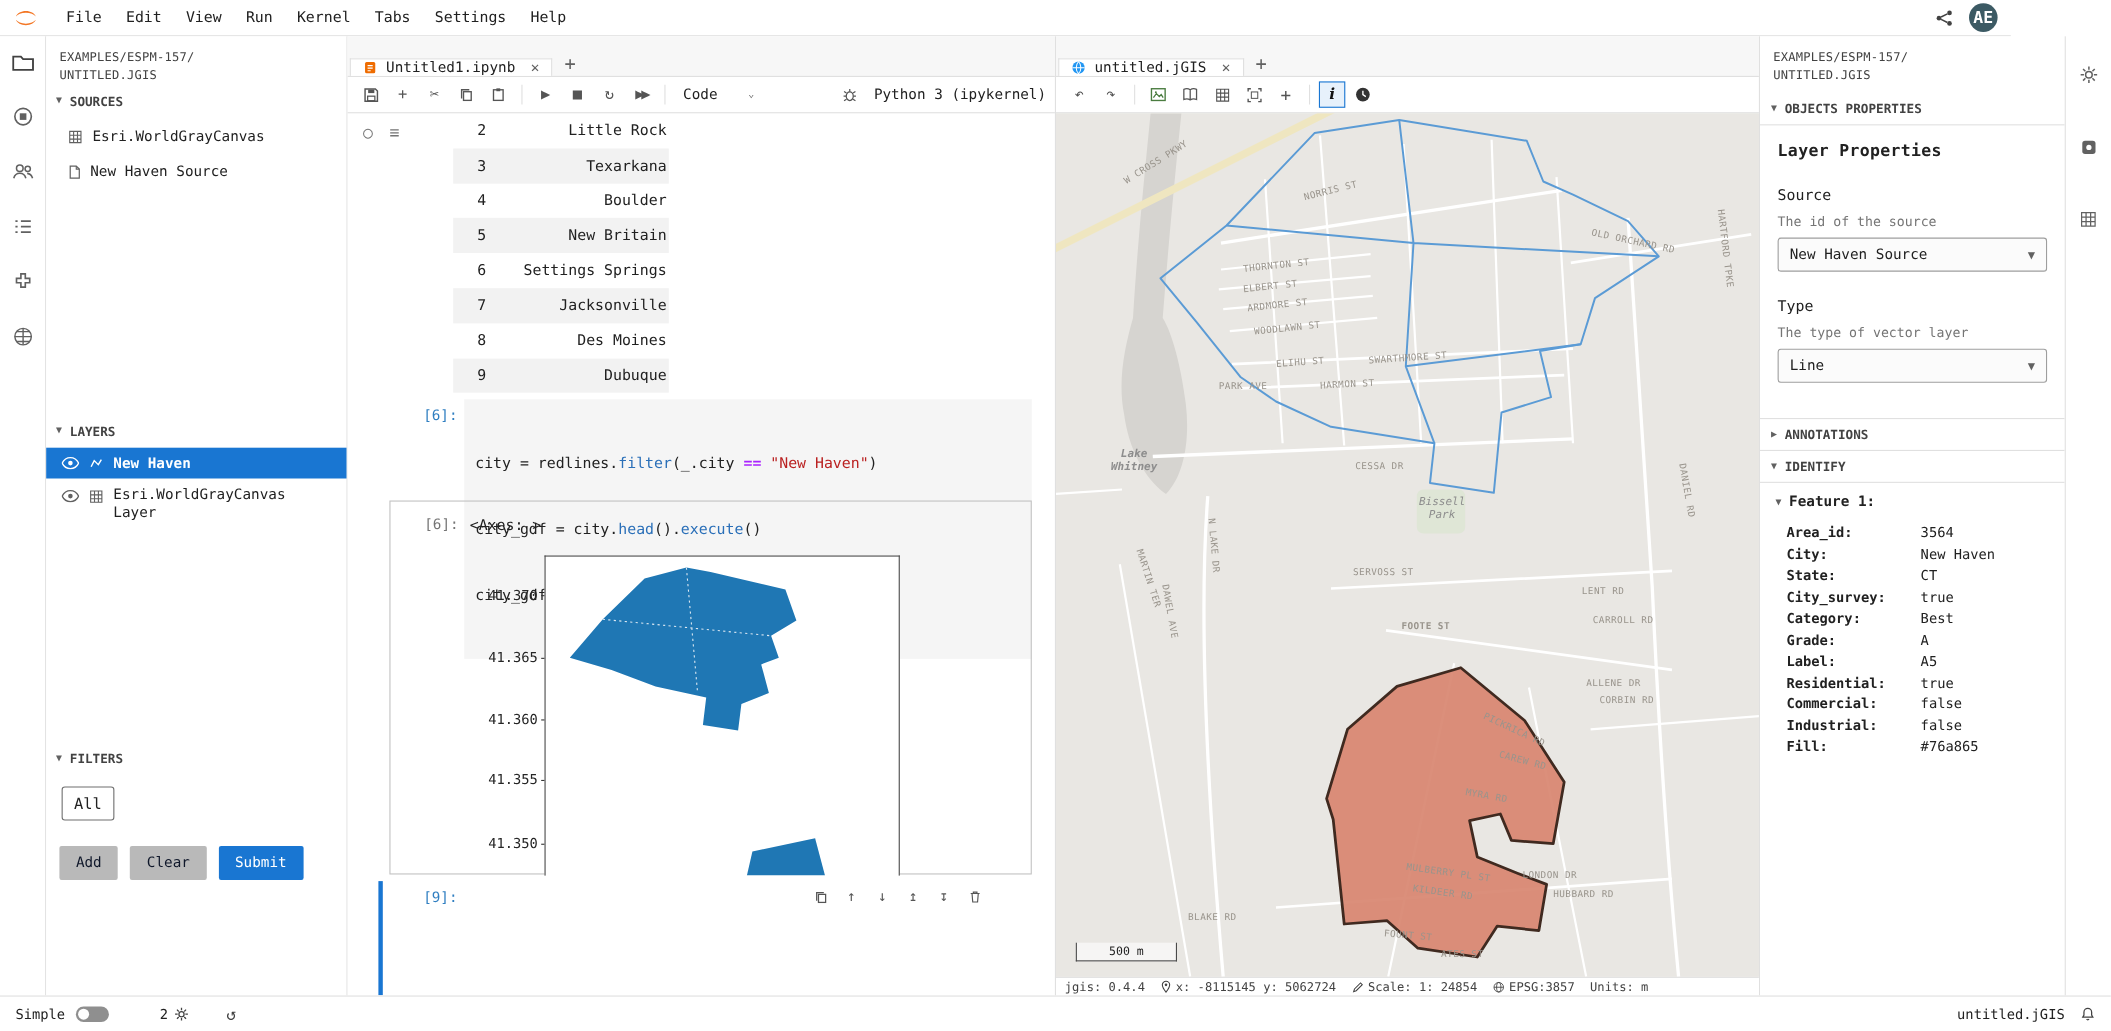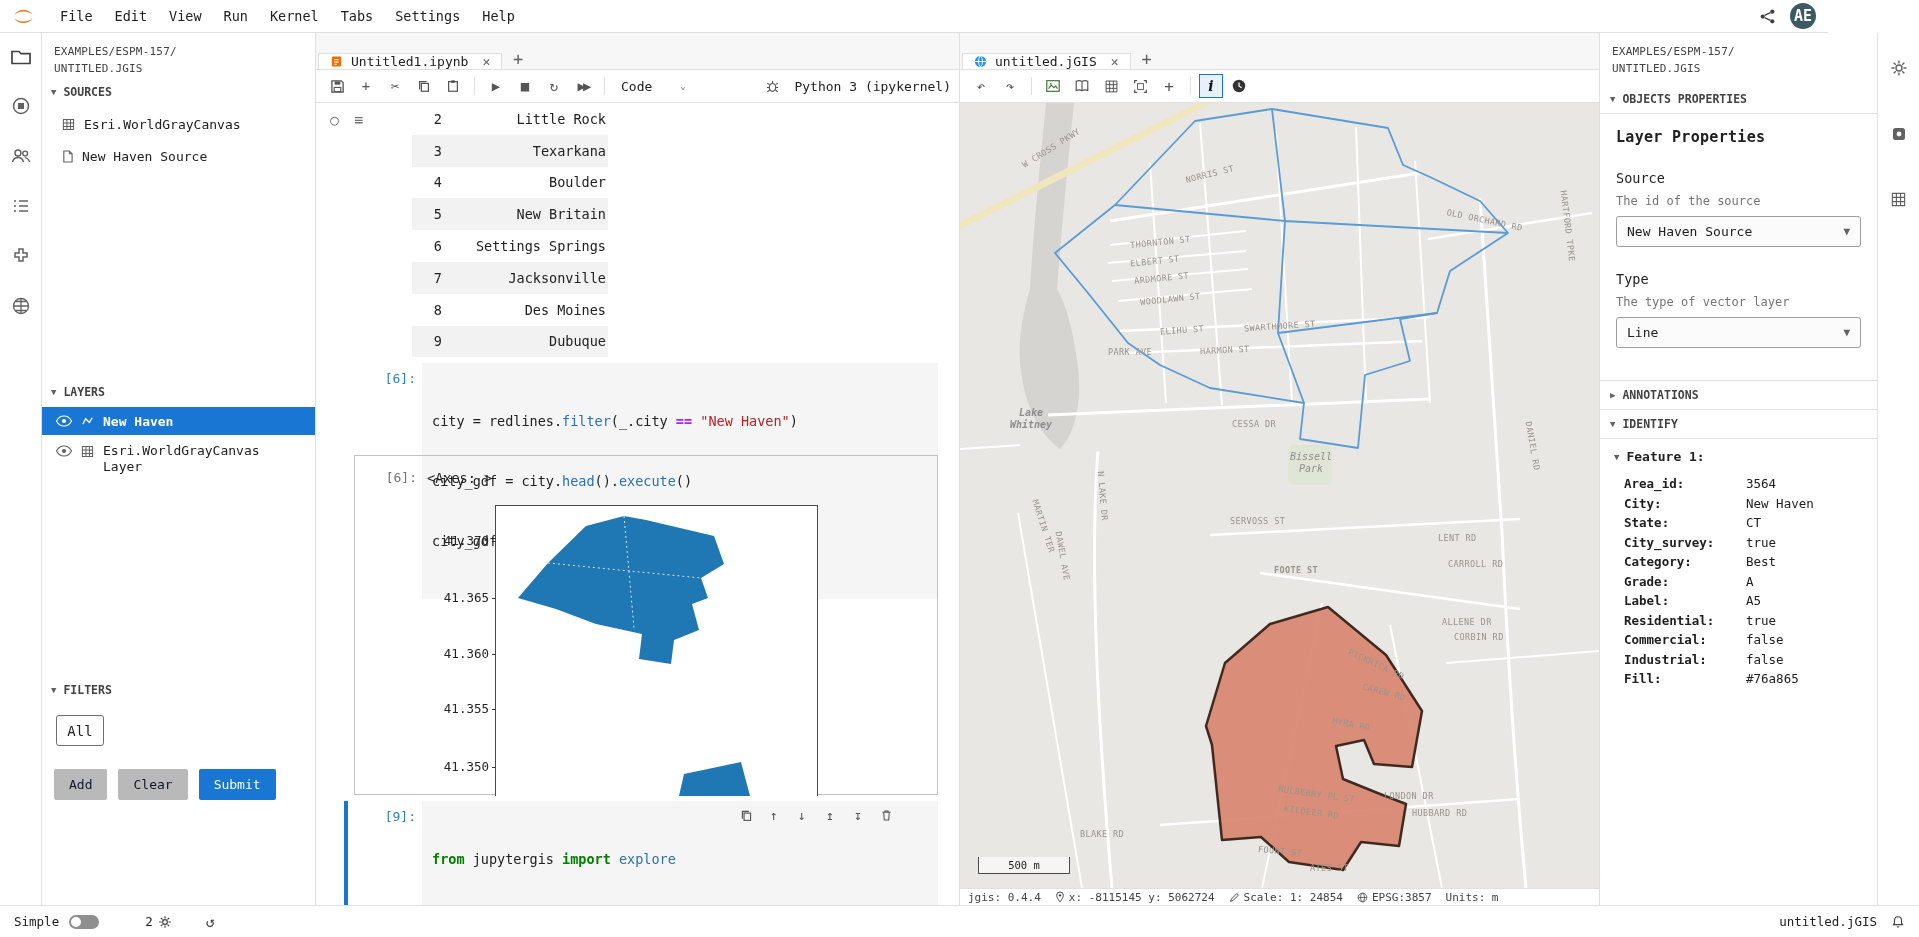--- a/index.html
+++ b/index.html
@@ -359,26 +359,20 @@
               <path d="M22,92 L52,57 L90,20 L128,10 L150,14 L218,30 L228,58 L205,72 L212,92 L196,98 L203,124 L178,134 L175,158 L143,153 L146,128 L100,118 L60,103 Z" fill="#1f77b4"></path>
               <path d="M128,10 L138,122 M52,57 L205,72" stroke="#dce8f2" stroke-width="1" stroke-dasharray="2,3" fill="none"></path>
               <path d="M188,268 L245,256 L254,290 L183,290 Z" fill="#1f77b4"></path>
             </svg>
           </div>
         </div>
       </div>
 
       <div class="selbar"></div>
       <div class="prompt in-prompt" style="left:54px;top:706px">[9]:</div>
-      <div class="editor" style="top:698px;height:104px">
-        <div><span class="k">from</span><span> jupytergis </span><span class="k">import</span><span class="f"> explore</span></div>
-        
-        
-        
-      </div>
       <div class="cell-toolbar">
         <span class="tbtn">
             <svg width="13" height="13" viewBox="0 0 16 16" fill="none" stroke="#555" stroke-width="1.4">
               <rect x="5" y="5" width="8" height="9"></rect>
               <path d="M11 3H3v9"></path>
             </svg>
           </span>
         <span class="tbtn">↑</span>
         <span class="tbtn">↓</span>
         <span class="tbtn">↥</span>

